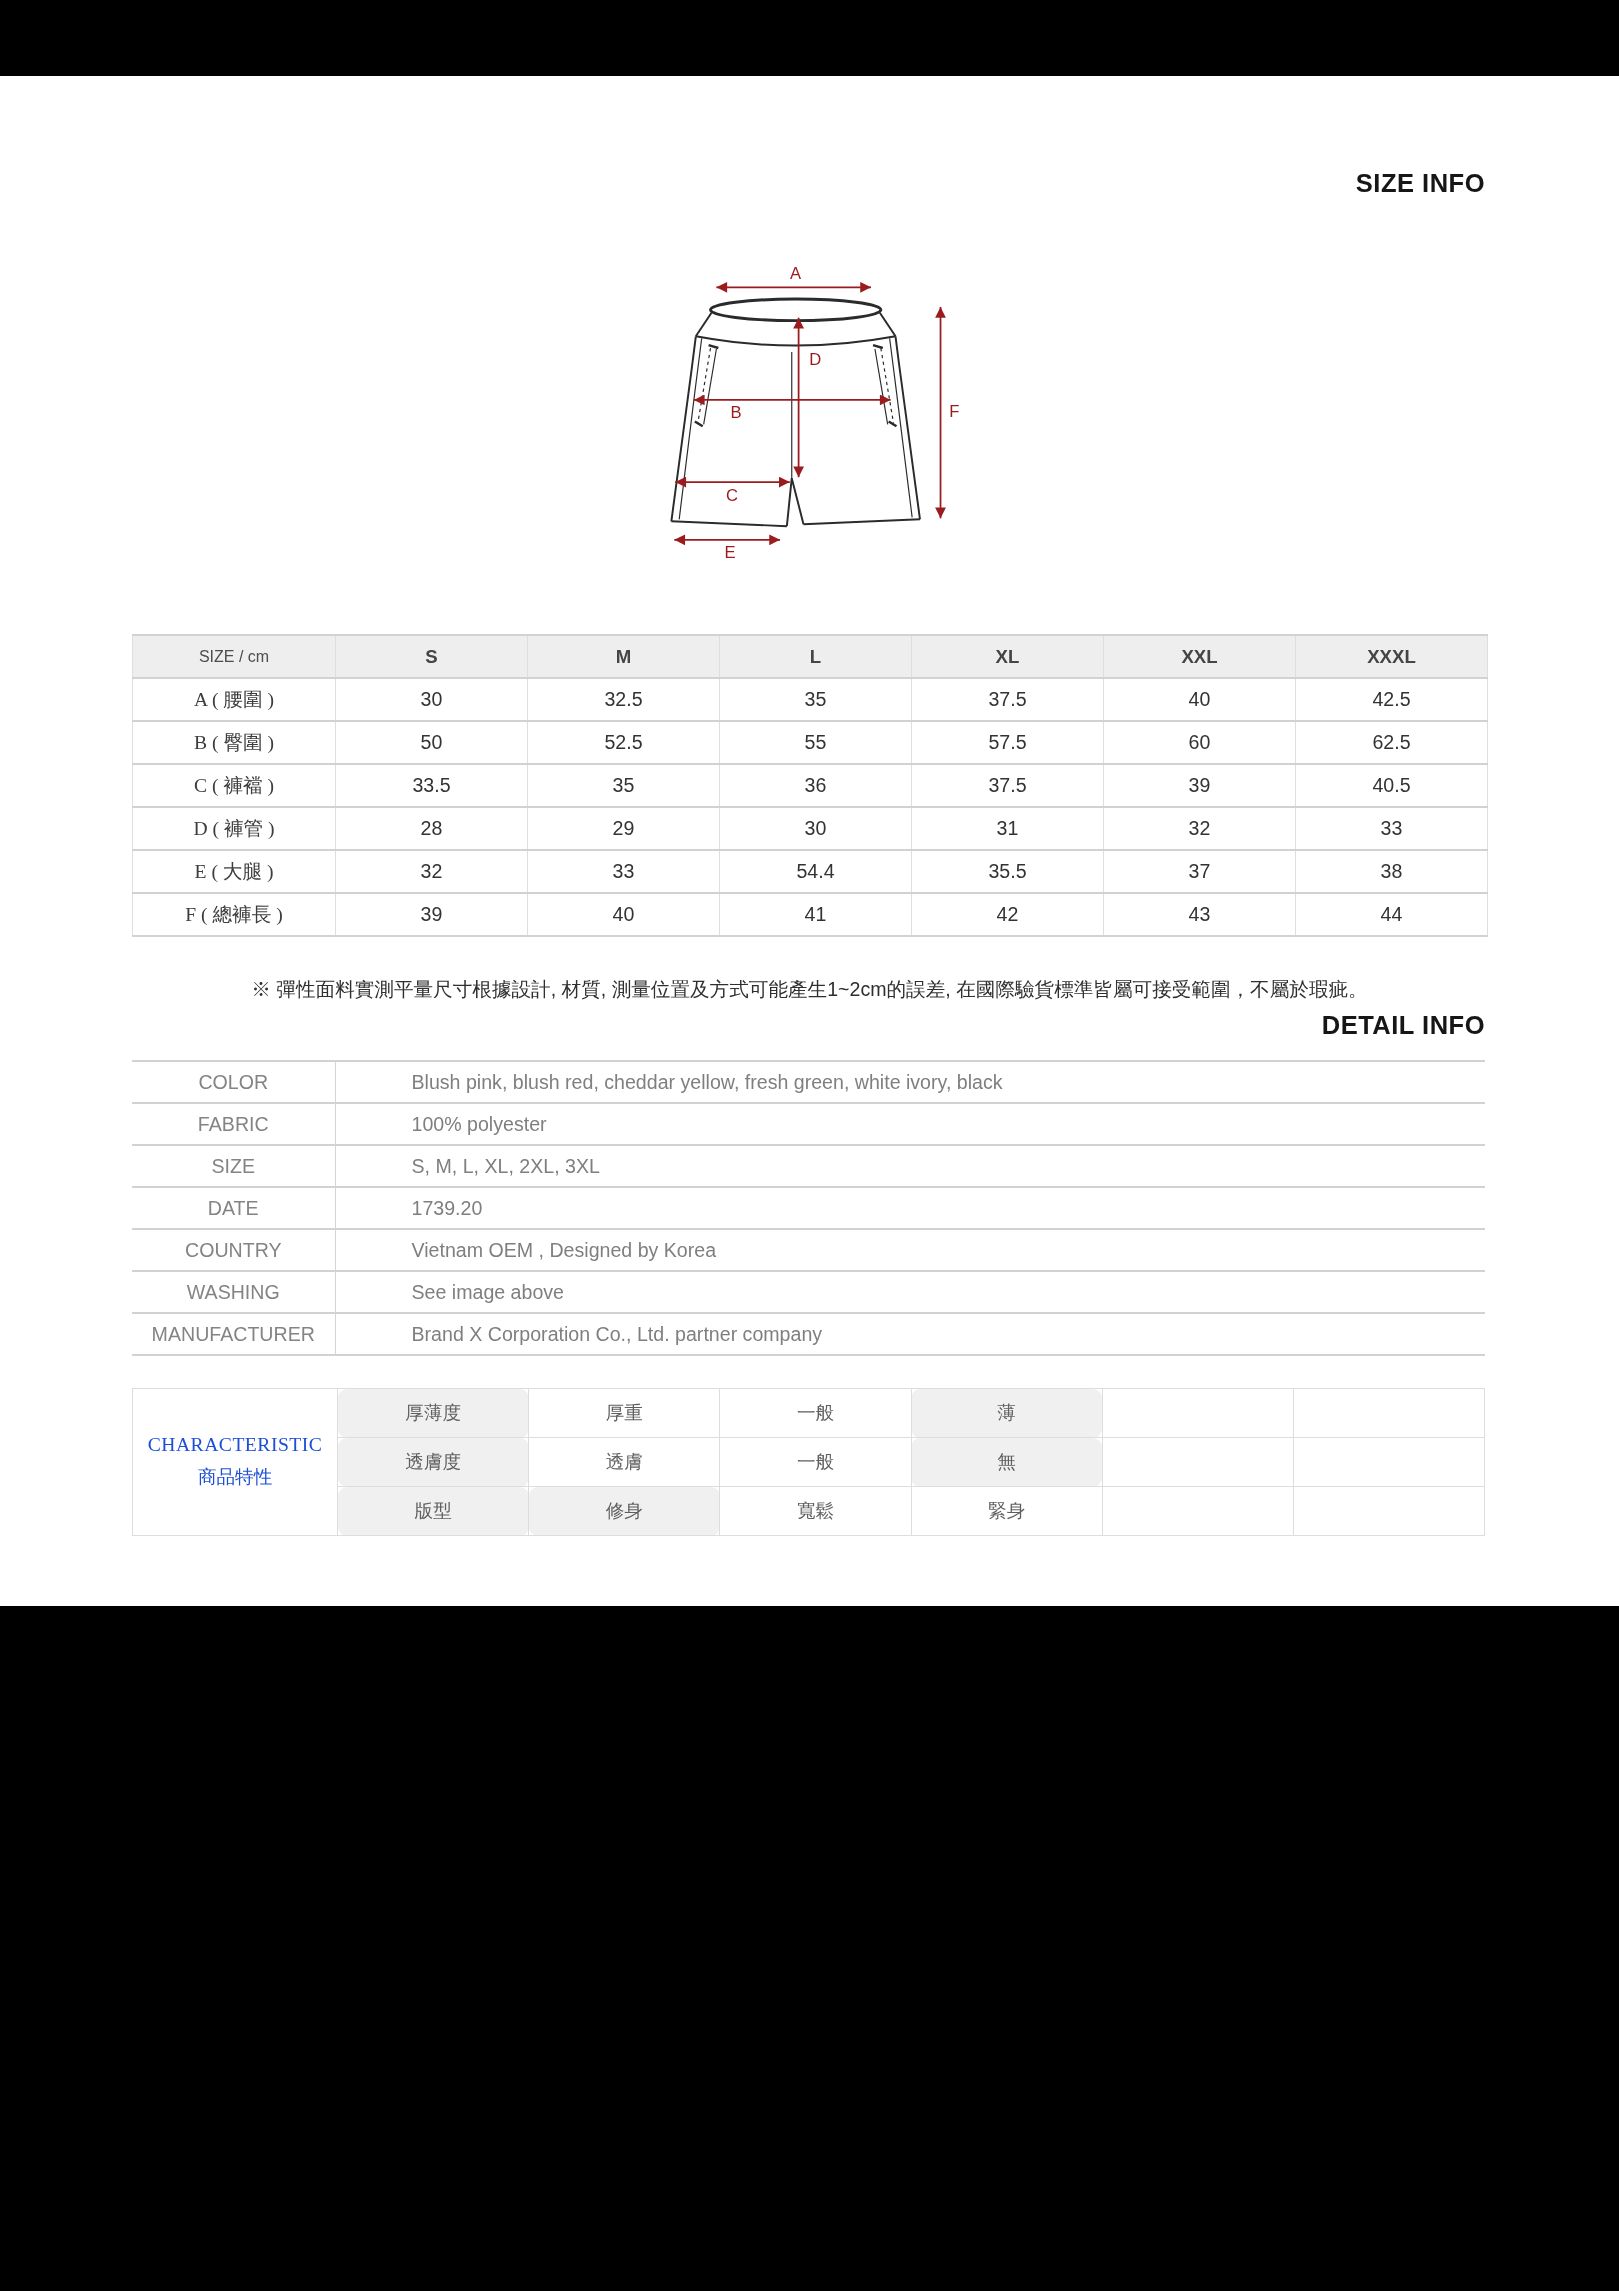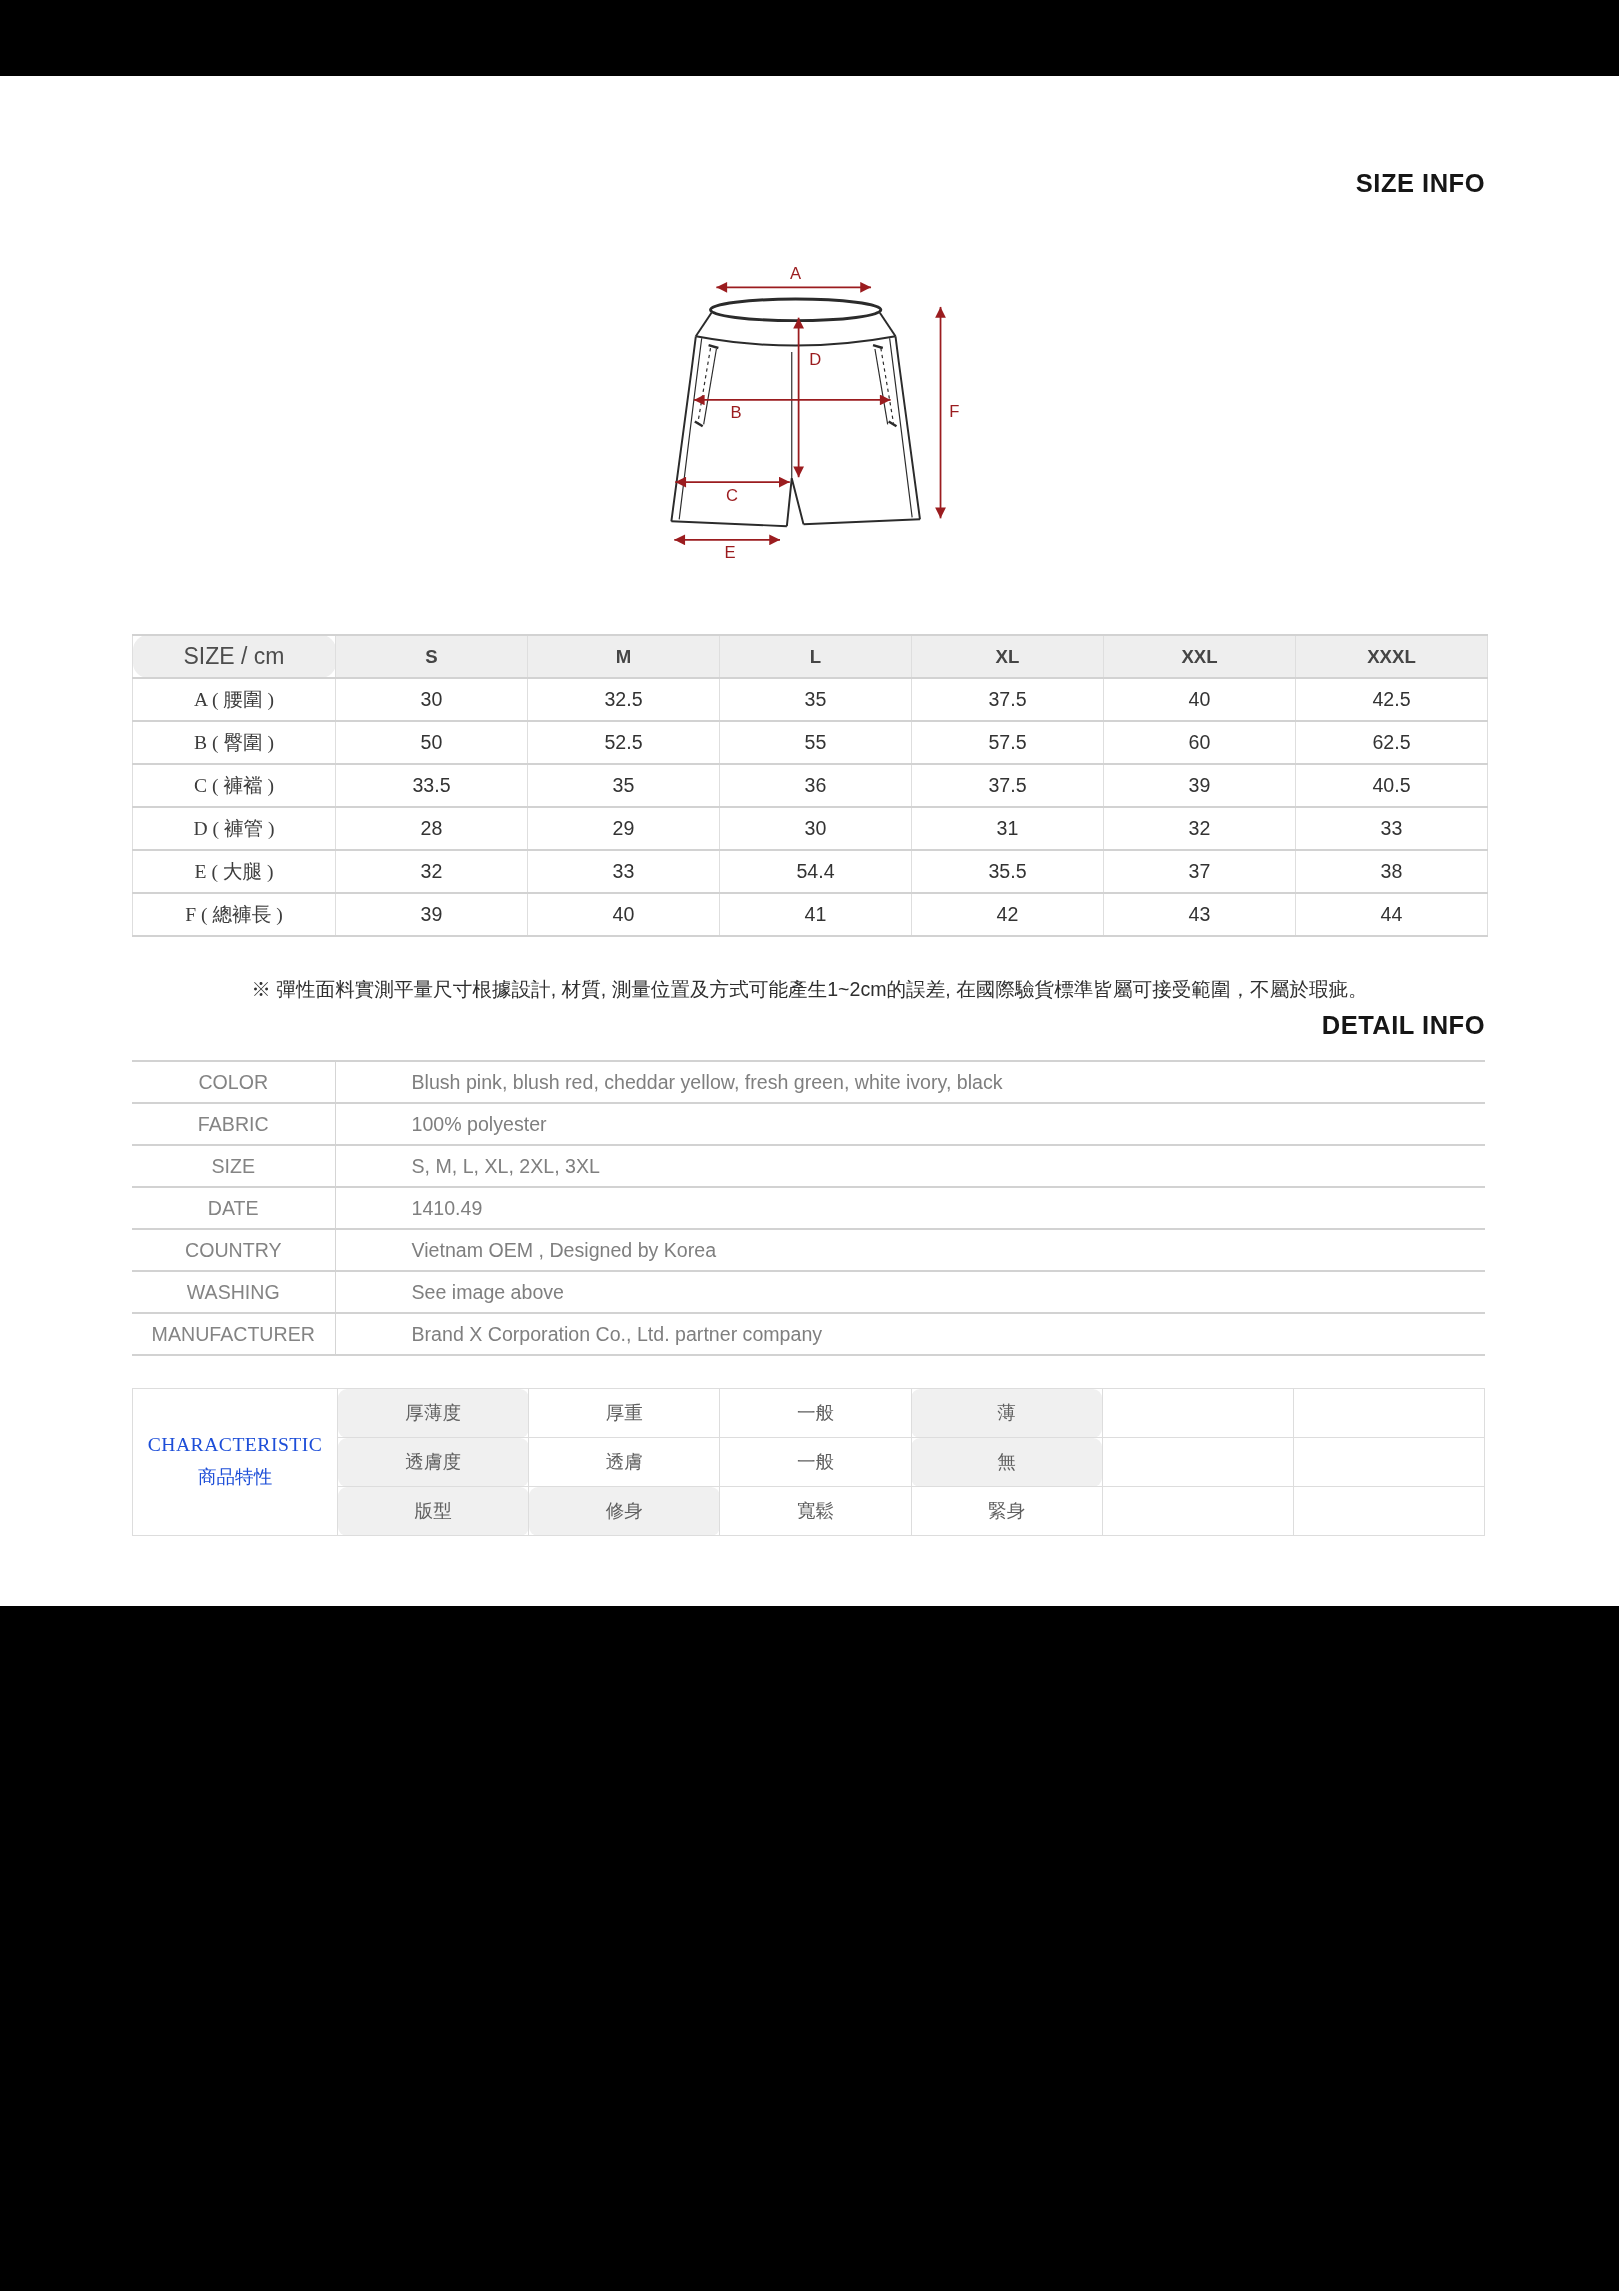--- a/index.html
+++ b/index.html
@@ -18,21 +18,21 @@
         font-size:19.6px;color:#2f2f2f;}
 
   
   table{border-collapse:collapse;table-layout:fixed;}
   .size-table{position:absolute;left:132px;top:634px;width:1353px;
               border:1px solid #d6d6d6;border-top:2px solid #aeaeae;}
   .size-table th,.size-table td{border-left:1px solid #dedede;border-right:1px solid #dedede;
               border-top:2px solid #d2d2d2;border-bottom:2px solid #d2d2d2;
               height:41px;text-align:center;vertical-align:middle;padding:0;}
   .size-table thead th{background:#eeeeee;color:#454545;font-size:18.6px;font-weight:700;}
-  .size-table thead th.corner{font-weight:400;font-size:23px;color:#4d4d4d;border-radius:15px;}
+  .size-table thead th.corner{font-weight:400;font-size:16px;color:#4d4d4d;}
   .size-table td.rowlab{font-family:"Liberation Serif", serif;font-size:19.6px;color:#3d3d3d;}
   .size-table td.val{font-size:19.6px;color:#333333;font-weight:400;}
 
   
   .detail-table{position:absolute;left:132px;top:1060px;width:1353px;
                 border-top:2px solid #bdbdbd;border-bottom:2px solid #c9c9c9;}
   .detail-table td{border-top:2px solid #d2d2d2;border-bottom:2px solid #d2d2d2;
                 height:40px;vertical-align:middle;padding:0;}
   .detail-table td.dlab{border-right:1px solid #d5d5d5;text-align:center;
                 font-size:19.6px;color:#848484;}
@@ -208,21 +208,21 @@
       <tr>
         <td class="dlab">FABRIC</td>
         <td class="dval">100% polyester</td>
       </tr>
       <tr>
         <td class="dlab">SIZE</td>
         <td class="dval">S, M, L, XL, 2XL, 3XL</td>
       </tr>
       <tr>
         <td class="dlab">DATE</td>
-        <td class="dval">1410.49</td>
+        <td class="dval">1739.20</td>
       </tr>
       <tr>
         <td class="dlab">COUNTRY</td>
         <td class="dval">Vietnam OEM , Designed by Korea</td>
       </tr>
       <tr>
         <td class="dlab">WASHING</td>
         <td class="dval">See image above</td>
       </tr>
       <tr>

